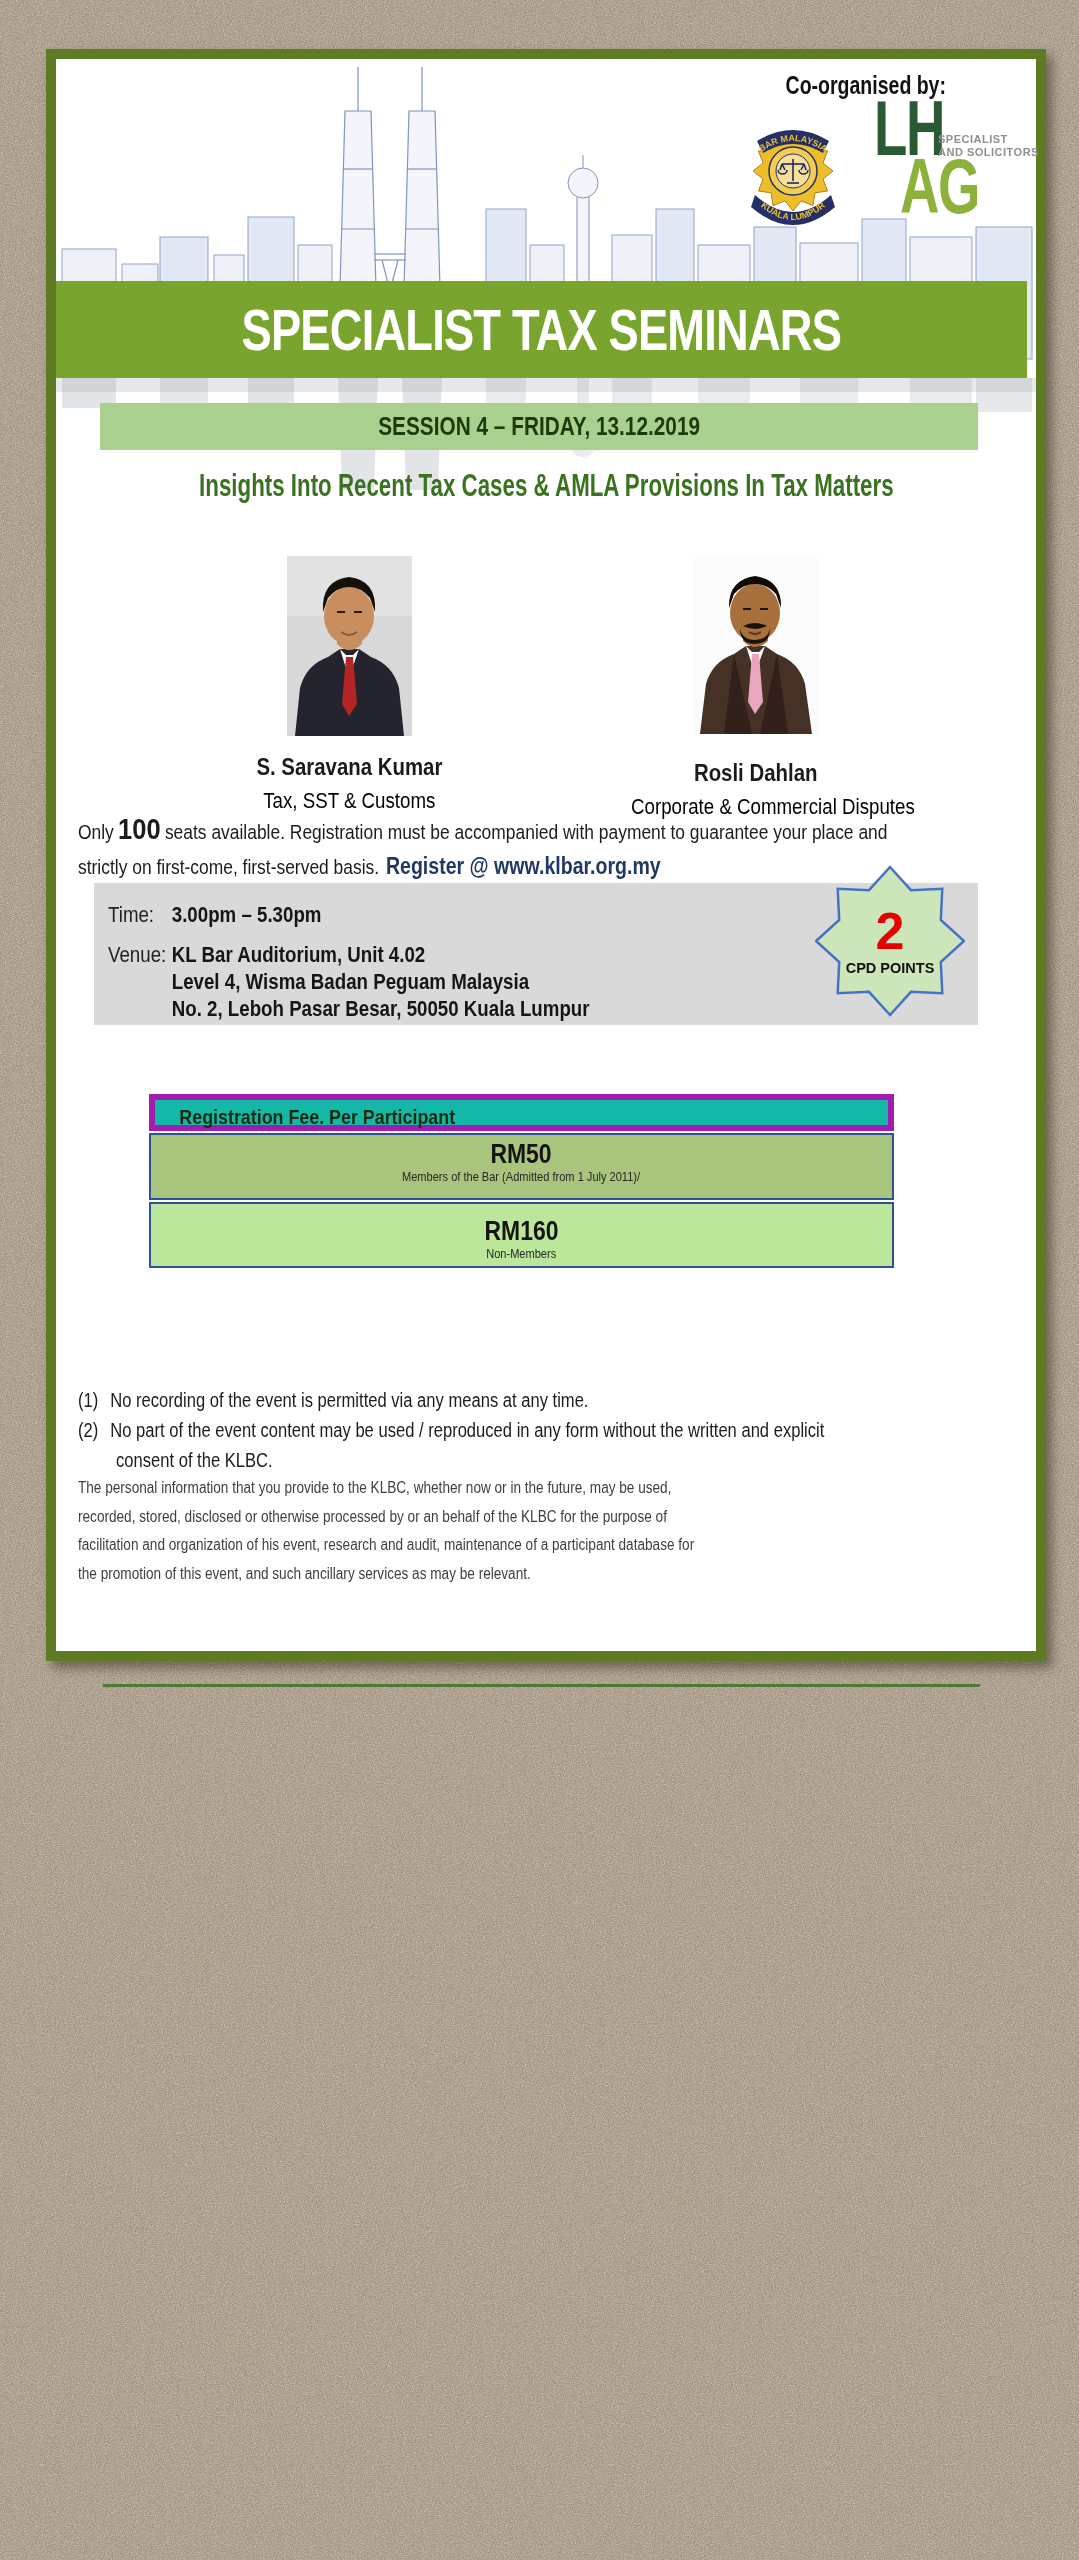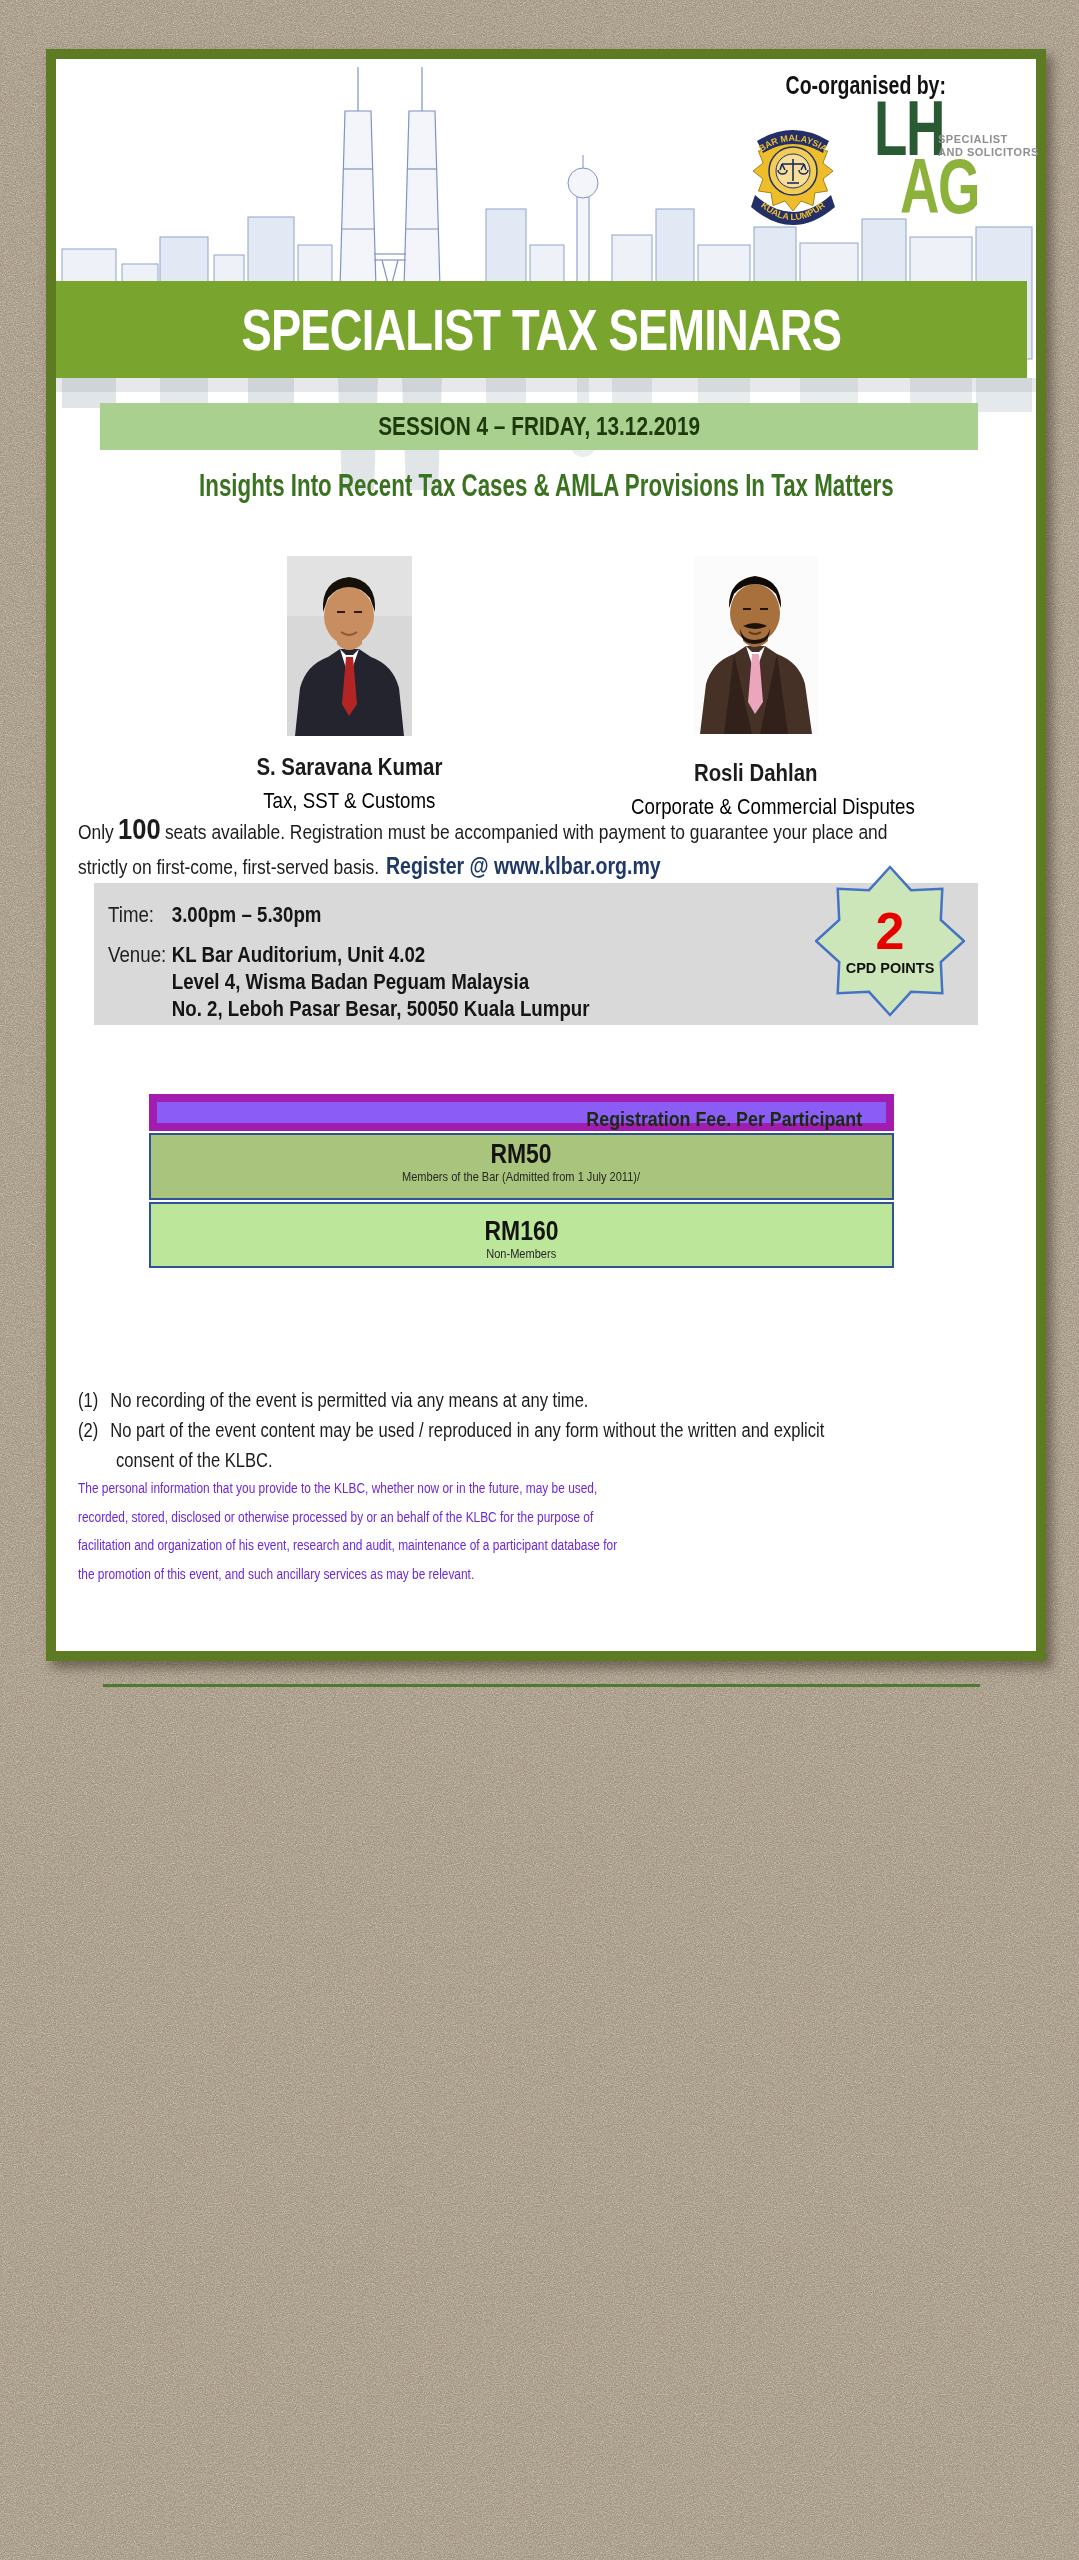--- a/index.html
+++ b/index.html
@@ -51,34 +51,34 @@
   .avail{left:22px;top:752px;width:940px;font-size:20.5px;line-height:35px;color:#1c1c1c;}
   .avail .seats{font-size:30px;font-weight:bold;margin:0 5px;}
   .avail .register{font-size:23px;font-weight:bold;color:#1f3864;margin-left:8px;}
 
   .detail-box{left:38px;top:824px;width:884px;height:142px;background:#d9d9d9;}
   .detail-box .row{position:absolute;font-size:22px;line-height:27px;}
   .detail-box .lab{display:inline-block;width:75px;font-weight:normal;color:#222;}
   .detail-box .val{font-weight:bold;color:#151515;}
 
   .fee-table{left:93px;top:1035px;width:745px;}
-  .fee-table .hdr{box-sizing:border-box;height:37px;background:#8b5cf6;border:8px solid #a21caf;
-                  text-align:right;line-height:33px;}
+  .fee-table .hdr{box-sizing:border-box;height:37px;background:#14b8a6;border:6px solid #a21caf;
+                  text-align:left;line-height:33px;}
   .fee-table .hdr span{font-size:21px;font-weight:bold;color:#1a2b10;}
   .fee-row{box-sizing:border-box;border:2px solid #2e5395;margin-top:2px;text-align:center;}
   .fee-row .amt{font-size:27px;font-weight:bold;line-height:30px;color:#141414;}
   .fee-row .dsc{font-size:13px;line-height:16px;color:#272727;}
   .r1{height:67px;background:#a9c47c;padding-top:4px;}
   .r2{height:69px;background:#9fdd6d;padding-top:11px;}
   .r3{height:66px;background:#bce79b;padding-top:12px;}
 
   .notes{left:22px;top:1326px;width:950px;font-size:19.5px;line-height:30px;color:#1c1c1c;}
   .notes .num{display:inline-block;width:38px;}
   .notes .ind{padding-left:38px;}
-  .privacy{left:22px;top:1415px;width:950px;font-size:14px;line-height:28.5px;color:#6d28d9;text-decoration:underline;}
+  .privacy{left:22px;top:1415px;width:950px;font-size:16px;line-height:28.5px;color:#404040;text-decoration:underline;}
 
   .bottom-line{left:103px;top:1684px;width:877px;height:3px;background:#4d7a33;}
 </style>
 </head>
 <body>
 
 <div id="canvas">
 
   <svg class="abs" style="left:0;top:0" width="1079" height="2560">
     <defs>

